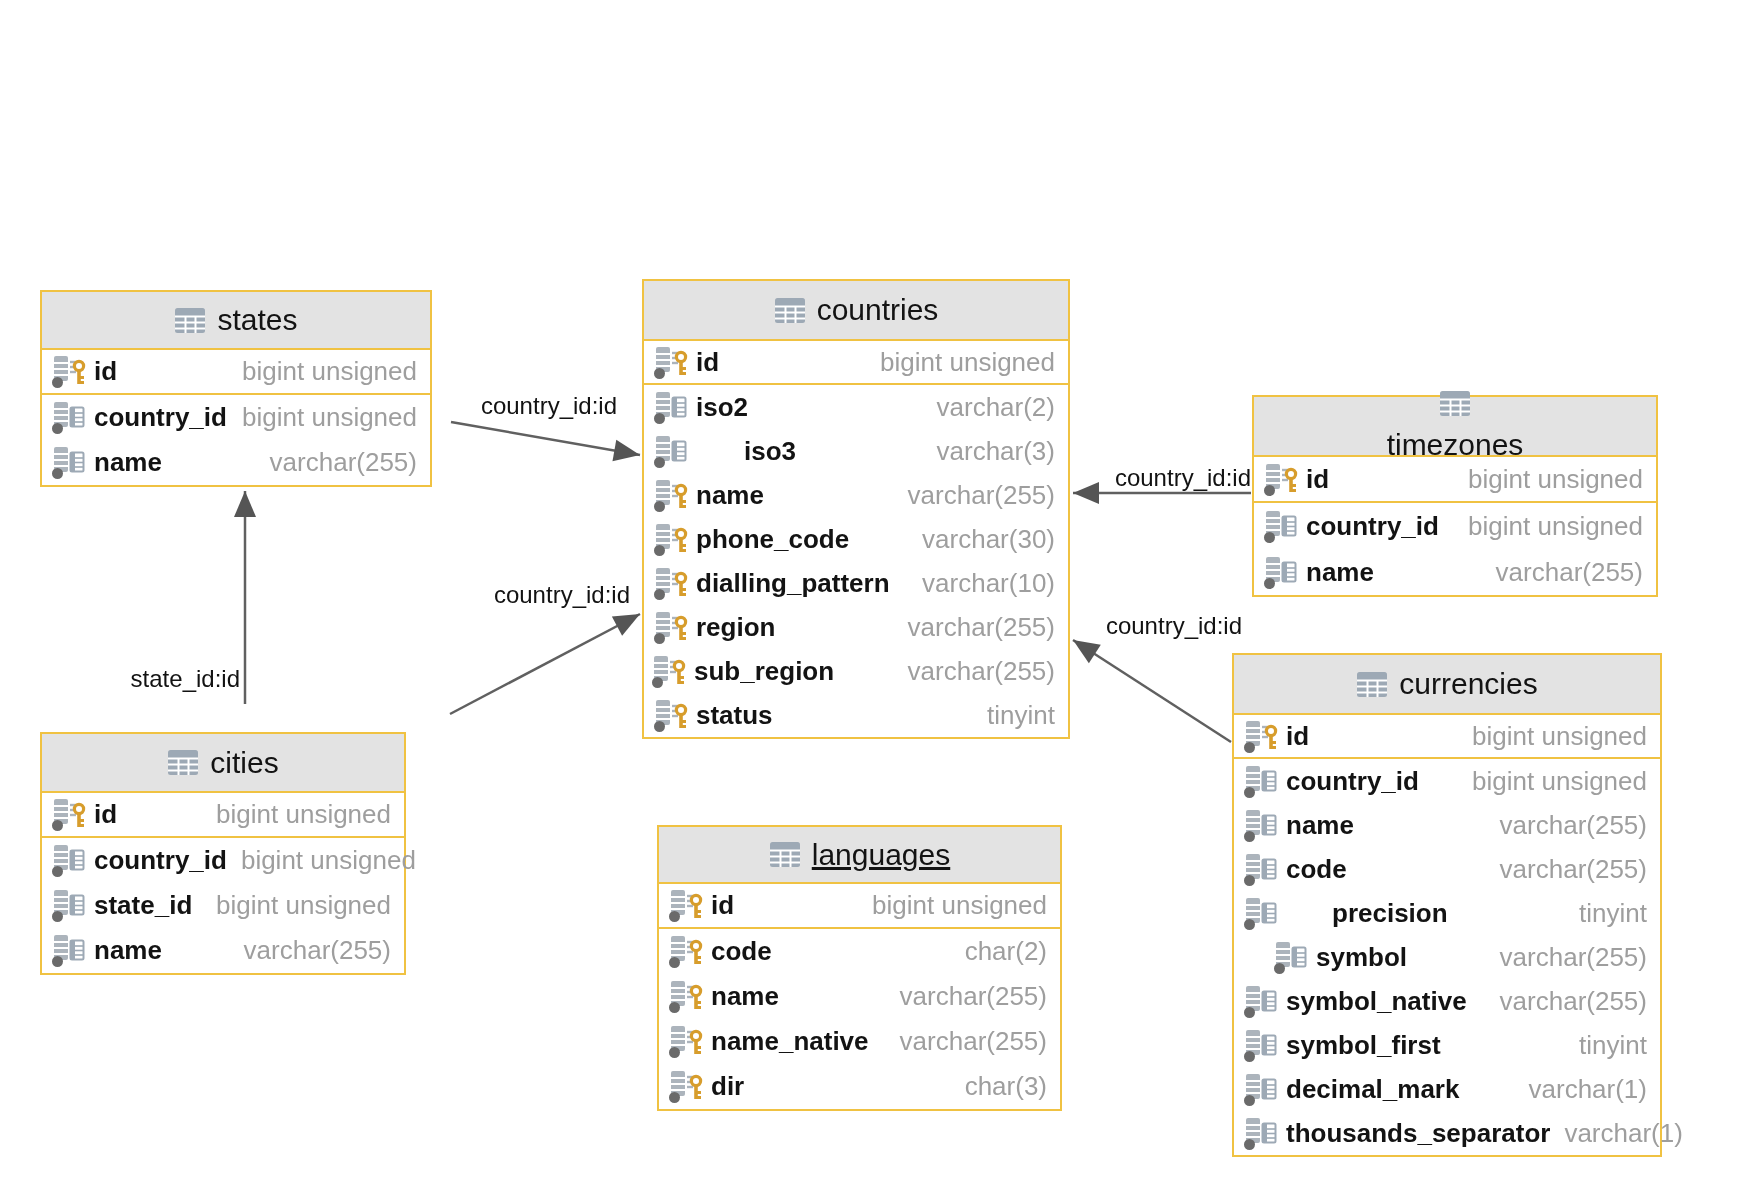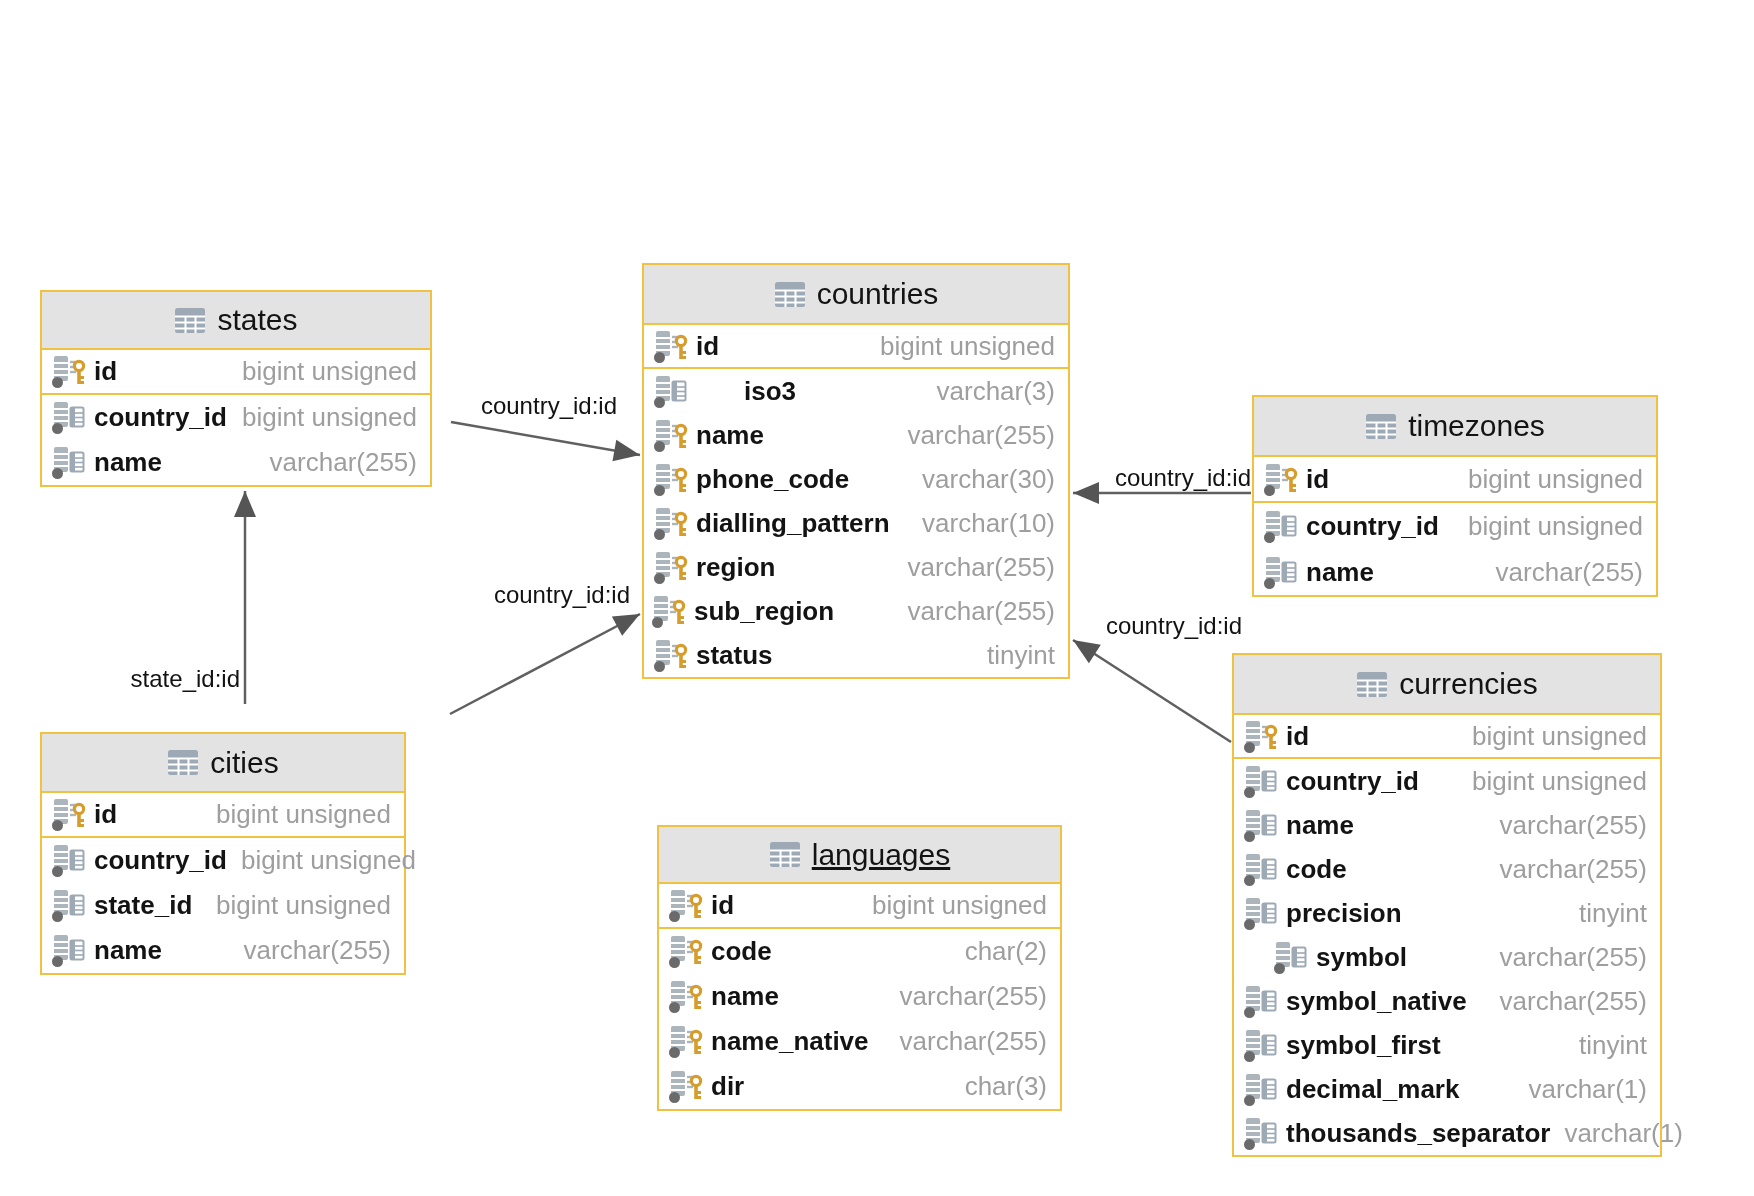--- a/index.html
+++ b/index.html
@@ -133,21 +133,21 @@
                 <line x1="24" y1="12" x2="32.5" y2="12"></line>
                 <line x1="24" y1="16.5" x2="32.5" y2="16.5"></line>
                 <line x1="24" y1="21" x2="32.5" y2="21"></line>
               </g>
             </svg>
           </span>
           <span class="cname">name</span>
           <span class="ctype">varchar(255)</span>
         </div>
       </div>
-      <div class="table" style="left: 642px; top: 263px; width: 428px;">
+      <div class="table" style="left: 642px; top: 279px; width: 428px;">
         <div class="thead" style="height: 60px;">
           <span class="icon">
             <svg width="32" height="27" viewBox="0 0 32 27">
               <rect x="1" y="1" width="30" height="25" rx="2.5" fill="#9DA9B5"></rect>
               <g stroke="#ffffff" stroke-width="2">
                 <line x1="1" y1="9.5" x2="31" y2="9.5"></line>
                 <line x1="1" y1="15.5" x2="31" y2="15.5"></line>
                 <line x1="1" y1="21.5" x2="31" y2="21.5"></line>
                 <line x1="11.5" y1="9.5" x2="11.5" y2="26"></line>
                 <line x1="21.5" y1="9.5" x2="21.5" y2="26"></line>
@@ -175,20 +175,42 @@
                 <circle cx="28" cy="11" r="4.6" stroke-width="3.2"></circle>
                 <line x1="28" y1="15.6" x2="28" y2="29" stroke-width="3.6"></line>
                 <line x1="28" y1="22.5" x2="33" y2="22.5" stroke-width="3"></line>
                 <line x1="28" y1="27.5" x2="33" y2="27.5" stroke-width="3"></line>
               </g>
             </svg>
           </span>
           <span class="cname">id</span>
           <span class="ctype">bigint unsigned</span>
         </div>
+        <div class="row" style="height: 44px;">
+          <span class="icon">
+            <svg width="35" height="33" viewBox="0 0 35 33">
+              <rect x="3" y="1" width="14" height="25" rx="2" fill="#ACB4BC"></rect>
+              <g stroke="#ffffff" stroke-width="2">
+                <line x1="3" y1="8" x2="17" y2="8"></line>
+                <line x1="3" y1="14" x2="17" y2="14"></line>
+                <line x1="3" y1="20" x2="17" y2="20"></line>
+              </g>
+              <circle cx="6.5" cy="27.5" r="5.5" fill="#6A6A6A"></circle>
+              <rect x="19.5" y="6.5" width="13" height="19" rx="1.5" fill="#ffffff" stroke="#9DA9B5" stroke-width="2"></rect>
+              <rect x="19.5" y="6.5" width="4.5" height="19" fill="#9DA9B5"></rect>
+              <g stroke="#9DA9B5" stroke-width="1.6">
+                <line x1="24" y1="12" x2="32.5" y2="12"></line>
+                <line x1="24" y1="16.5" x2="32.5" y2="16.5"></line>
+                <line x1="24" y1="21" x2="32.5" y2="21"></line>
+              </g>
+            </svg>
+          </span>
+          <span class="cname">iso2</span>
+          <span class="ctype">varchar(2)</span>
+        </div>
         <div class="row" style="height: 44px; gap: 48px;">
           <span class="icon">
             <svg width="35" height="33" viewBox="0 0 35 33">
               <rect x="3" y="1" width="14" height="25" rx="2" fill="#ACB4BC"></rect>
               <g stroke="#ffffff" stroke-width="2">
                 <line x1="3" y1="8" x2="17" y2="8"></line>
                 <line x1="3" y1="14" x2="17" y2="14"></line>
                 <line x1="3" y1="20" x2="17" y2="20"></line>
               </g>
               <circle cx="6.5" cy="27.5" r="5.5" fill="#6A6A6A"></circle>
@@ -355,21 +377,21 @@
                 <line x1="28" y1="22.5" x2="33" y2="22.5" stroke-width="3"></line>
                 <line x1="28" y1="27.5" x2="33" y2="27.5" stroke-width="3"></line>
               </g>
             </svg>
           </span>
           <span class="cname">status</span>
           <span class="ctype">tinyint</span>
         </div>
       </div>
       <div class="table" style="left: 1252px; top: 395px; width: 406px;">
-        <div class="thead" style="height: 60px;">
+        <div class="thead" style="height: 60px; flex-direction: column;">
           <span class="icon">
             <svg width="32" height="27" viewBox="0 0 32 27">
               <rect x="1" y="1" width="30" height="25" rx="2.5" fill="#9DA9B5"></rect>
               <g stroke="#ffffff" stroke-width="2">
                 <line x1="1" y1="9.5" x2="31" y2="9.5"></line>
                 <line x1="1" y1="15.5" x2="31" y2="15.5"></line>
                 <line x1="1" y1="21.5" x2="31" y2="21.5"></line>
                 <line x1="11.5" y1="9.5" x2="11.5" y2="26"></line>
                 <line x1="21.5" y1="9.5" x2="21.5" y2="26"></line>
               </g>
@@ -805,21 +827,21 @@
               <g stroke="#9DA9B5" stroke-width="1.6">
                 <line x1="24" y1="12" x2="32.5" y2="12"></line>
                 <line x1="24" y1="16.5" x2="32.5" y2="16.5"></line>
                 <line x1="24" y1="21" x2="32.5" y2="21"></line>
               </g>
             </svg>
           </span>
           <span class="cname">code</span>
           <span class="ctype">varchar(255)</span>
         </div>
-        <div class="row" style="height: 44px;">
+        <div class="row" style="height: 44px; gap: 46px;">
           <span class="icon">
             <svg width="35" height="33" viewBox="0 0 35 33">
               <rect x="3" y="1" width="14" height="25" rx="2" fill="#ACB4BC"></rect>
               <g stroke="#ffffff" stroke-width="2">
                 <line x1="3" y1="8" x2="17" y2="8"></line>
                 <line x1="3" y1="14" x2="17" y2="14"></line>
                 <line x1="3" y1="20" x2="17" y2="20"></line>
               </g>
               <circle cx="6.5" cy="27.5" r="5.5" fill="#6A6A6A"></circle>
               <rect x="19.5" y="6.5" width="13" height="19" rx="1.5" fill="#ffffff" stroke="#9DA9B5" stroke-width="2"></rect>

